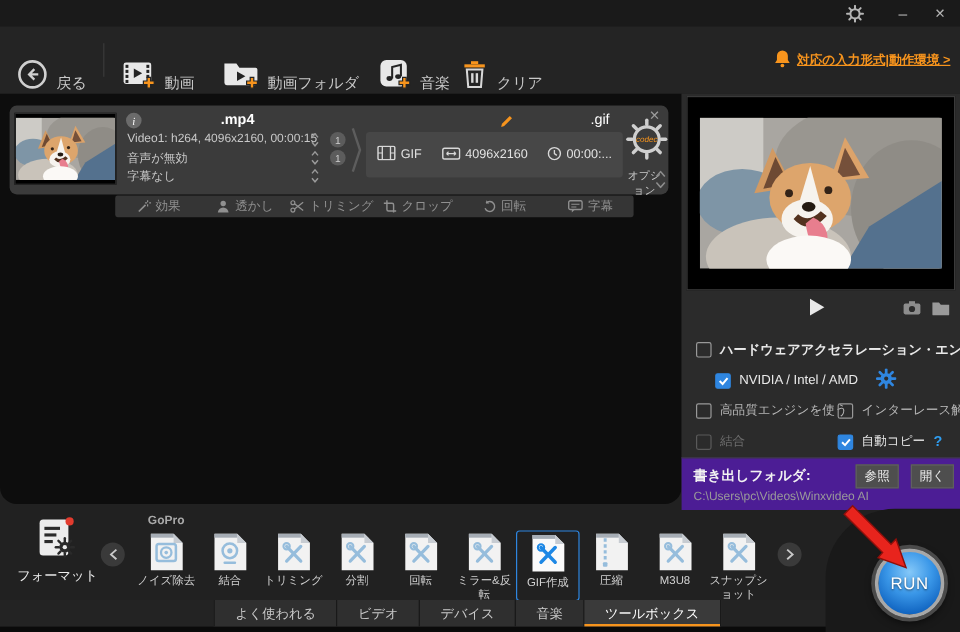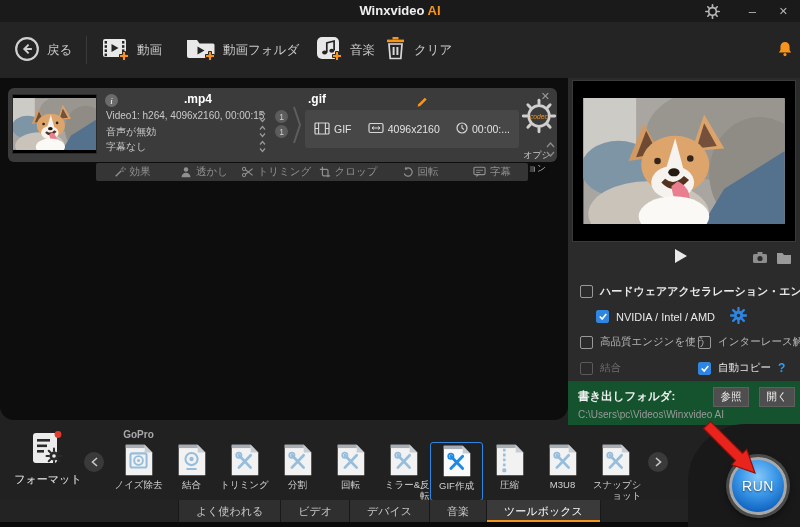--- a/index.html
+++ b/index.html
@@ -11,43 +11,43 @@
   .titlebar{position:absolute;left:0;top:0;width:800px;height:22px;background:#1a1a1a;z-index:4}
   .title{position:absolute;left:0;right:0;top:3px;text-align:center;font-size:13px;font-weight:bold;color:#efefef}
   .title .accent{color:#f7941d}
   .winctl{position:absolute;top:0;height:22px;display:flex;align-items:center;color:#b5b5b5}
   .winctl.gear{right:80px}
   .winctl.min{right:44px;font-size:13px}
   .winctl.close{right:12px;font-size:11px}
 
   
   .toolbar{position:absolute;left:0;top:22px;width:800px;height:56px;background:#242424;z-index:3}
-  .tool-item{position:absolute;top:0;height:56px;display:flex;align-items:center;gap:7px;color:#c9c9c9;font-size:12.5px;cursor:default}
+  .tool-item{position:absolute;top:0;height:56px;display:flex;align-items:flex-end;gap:7px;color:#c9c9c9;font-size:12.5px;cursor:default}
   .tb-divider{position:absolute;left:86px;top:14px;width:1px;height:28px;background:#3a3a3a}
   .support{position:absolute;right:8px;top:0;height:56px;display:flex;align-items:center;gap:5px;color:#f7941d;font-size:10.5px}
   .support .lnk{text-decoration:underline;font-weight:bold}
 
   
   .left-col{position:absolute;left:0;top:78px;width:568px;height:342px;background:#0d0d0d;border-radius:0 0 14px 14px;z-index:2}
   .file-card{position:absolute;left:8px;top:10px;width:549px;height:74px;background:#3b3b3b;border-radius:6px}
   .card-close{position:absolute;right:7px;top:2px;color:#9c9c9c;font-size:11px}
   .thumb{position:absolute;left:4px;top:6px;width:85px;height:60px;background:#000;border:1px solid #2a2a2a;overflow:hidden}
   .thumb svg{width:100%;height:100%;display:block}
   .info-ico{position:absolute;left:97px;top:6px;width:13px;height:13px;border-radius:50%;background:#6b6b6b;color:#fff;font-size:9px;font-style:italic;font-family:"Liberation Serif",serif;display:flex;align-items:center;justify-content:center}
   .src-name{position:absolute;left:100px;top:4px;width:180px;text-align:center;font-size:12px;font-weight:bold;color:#fff}
   .track{position:absolute;left:98px;width:182px;height:13px;font-size:10px;color:#c9c9c9;white-space:nowrap}
   .track .sort{position:absolute;right:22px;top:0}
   .track .badge{position:absolute;right:0;top:0;width:13px;height:13px;border-radius:50%;background:#5c5c5c;color:#cfcfcf;font-size:8.5px;display:flex;align-items:center;justify-content:center}
   .card-chev{position:absolute;left:284px;top:14px}
-  .out-name{position:absolute;left:300px;top:4px;width:200px;text-align:left;font-size:12px;font-weight:bold;color:#fff}
+  .out-name{position:absolute;left:300px;top:4px;width:200px;text-align:right;font-size:12px;font-weight:normal;color:#fff}
   .out-pencil{position:absolute;left:408px;top:5px}
   .out-box{position:absolute;left:297px;top:22px;width:214px;height:38px;background:#474747;border-radius:3px;display:flex;align-items:center;justify-content:space-between;padding:0 9px}
   .out-group{display:flex;align-items:center;gap:4px;color:#e2e2e2;font-size:10.5px;white-space:nowrap}
   .codec-wrap{position:absolute;left:513px;top:10px;width:36px;text-align:center}
-  .codec-wrap .lbl{display:block;margin-top:11px;font-size:9px;color:#c9c9c9;transform:translateX(-2px)}
+  .codec-wrap .lbl{display:block;margin-top:1px;font-size:9px;color:#c9c9c9;transform:translateX(-2px)}
   .updown{position:absolute;right:2px;top:54px;display:flex;flex-direction:column;gap:3px}
 
   .edit-tabs{position:absolute;left:96px;top:85px;width:432px;height:18px;background:#353535;border-radius:2px;display:flex}
   .etab{flex:1;display:flex;align-items:center;justify-content:center;gap:4px;color:#909090;font-size:10.5px}
 
   
   .right-col{position:absolute;left:568px;top:78px;width:232px;height:347px;background:#2b2b2b;z-index:2}
   .preview{position:absolute;left:4px;top:2px;width:224px;height:162px;background:#000;border:1px solid #3a3a3a}
   .preview svg{position:absolute;left:0;top:17px;width:222px;height:126px}
   .play-btn{position:absolute;left:106px;top:170px}
@@ -55,37 +55,37 @@
   .fold-ico{position:absolute;left:208px;top:172px}
 
   .cb{width:13px;height:13px;border:1px solid #999;border-radius:2px;background:transparent;flex:none}
   .cb.checked{background:#2f86e0;border-color:#2f86e0;display:flex;align-items:center;justify-content:center}
   .cb.dim{border-color:#5a5a5a}
   .setrow{position:absolute;display:flex;align-items:center;gap:7px;font-size:10.5px;color:#b5b5b5;white-space:nowrap}
   .setrow.main{color:#e9e9e9;font-size:11px}
   .qmark{color:#2f9df0;font-weight:bold;font-size:12px}
   .dimtext{color:#6d6d6d}
 
-  .export-panel{position:absolute;left:0;top:303px;width:232px;height:44px;background:#14532d;border-top:1px solid #3a3a3a}
+  .export-panel{position:absolute;left:0;top:303px;width:232px;height:44px;background:#4c1d95;border-top:1px solid #3a3a3a}
   .export-label{position:absolute;left:10px;top:7px;font-size:11.5px;font-weight:bold;color:#f2f2f2}
   .export-btns{position:absolute;right:5px;top:5px;display:flex;gap:10px}
   .ebtn{min-width:36px;height:20px;background:#4e4e4e;border:1px solid #5f5f5f;color:#eee;font-size:10.5px;display:flex;align-items:center;justify-content:center;padding:0 6px}
   .export-path{position:absolute;left:10px;top:27px;font-size:10px;color:#9a9a9a}
 
   
   .bottom{position:absolute;left:0;top:420px;width:800px;height:80px;background:#212121;z-index:1}
   .fmt{position:absolute;left:28px;top:10px;width:40px}
   .fmt-label{position:absolute;left:4px;top:52px;width:88px;text-align:center;font-size:11px;color:#f0f0f0}
   .nav-circle{position:absolute;width:20px;height:20px;border-radius:50%;background:#3a3a3a;color:#c9c9c9;display:flex;align-items:center;justify-content:center;font-size:11px;top:32px}
   .nav-circle.prev{left:84px}
   .nav-circle.next{left:648px}
   .tb-strip{position:absolute;left:112px;top:22px;display:flex}
   .tb-item{position:relative;width:53px;display:flex;flex-direction:column;align-items:center}
   .tb-item .tag{position:absolute;top:-13px;font-size:10px;font-weight:bold;color:#a9a9a9}
-  .tb-item .lbl{margin-top:2px;font-size:9.5px;line-height:10.5px;color:#d2d2d2;text-align:right;max-width:52px}
+  .tb-item .lbl{margin-top:2px;font-size:9.5px;line-height:10.5px;color:#d2d2d2;text-align:center;max-width:52px}
   .tb-item.sel{border:1px solid #2e86e0;border-radius:3px;padding-bottom:2px}
 
   .run-bump{position:absolute;left:688px;top:424px;width:112px;height:103px;background:#191919;border-radius:58px 0 0 0;z-index:5}
   .run-button{position:absolute;left:729px;top:457px;width:58px;height:58px;border-radius:50%;z-index:6;
     background:radial-gradient(circle at 50% 32%, #85c8f8 0%, #3a97e8 42%, #1266c2 78%, #0a4f9e 100%);
     border:3px solid #a8a8a8;box-shadow:0 0 0 3px #4a4a4a,0 3px 8px rgba(0,0,0,.8);
     display:flex;align-items:center;justify-content:center}
   .run-button span{color:#fff;font-weight:normal;font-size:14px;letter-spacing:.5px;text-shadow:0 1px 2px rgba(0,0,0,.6)}
   .run-arrow{position:absolute;left:694px;top:420px;z-index:7}
 
@@ -124,21 +124,20 @@
       <path d="M62,67 Q72,78 84,65 L80,62 Q72,70 65,64 Z" fill="#53321f"></path>
       <path d="M70,70 q2,15 9,17 q7,-2 5,-11 q-2,-7 -9,-10 z" fill="#e87e8e"></path>
       <ellipse cx="72" cy="94" rx="28" ry="16" fill="#fbf9f6"></ellipse>
     </symbol>
   </defs>
 </svg>
 
 <div class="window">
 
   <div class="titlebar">
-    <div class="title"><span>Winxvideo</span> <span class="accent">AI</span></div>
     <div class="winctl gear">
       <svg width="15" height="15" viewBox="0 0 18 18">
           <g stroke="#b5b5b5" stroke-width="2" stroke-linecap="round">
             <line x1="9" y1="1" x2="9" y2="4"></line>
             <line x1="17" y1="9" x2="14" y2="9"></line>
             <line x1="9" y1="17" x2="9" y2="14"></line>
             <line x1="1" y1="9" x2="4" y2="9"></line>
             <line x1="14.66" y1="3.34" x2="12.54" y2="5.46"></line>
             <line x1="14.66" y1="14.66" x2="12.54" y2="12.54"></line>
             <line x1="3.34" y1="14.66" x2="5.46" y2="12.54"></line>
@@ -203,20 +202,21 @@
             <rect x="8.6" y="11" width="2" height="8" fill="#d8d8d8"></rect>
             <rect x="12.4" y="11" width="2" height="8" fill="#d8d8d8"></rect>
           </svg></span>
       <span>クリア</span>
     </div>
     <div class="support">
       <span><svg width="14" height="16" viewBox="0 0 20 22">
             <path d="M10 1 a6.5 6.5 0 0 1 6.5 6.5 v5 l2.2 3.5 H1.3 l2.2 -3.5 v-5 A6.5 6.5 0 0 1 10 1 z" fill="#f7941d"></path>
             <circle cx="10" cy="19" r="2.2" fill="#f7941d"></circle>
           </svg></span>
+      <span class="lnk">対応の入力形式|動作環境 &gt;</span>
     </div>
   </div>
 
   <div class="left-col">
     <div class="file-card">
       <div class="card-close">✕</div>
 
       <div class="thumb">
         <svg viewBox="0 0 160 100">
             <use href="#corgi"></use>

